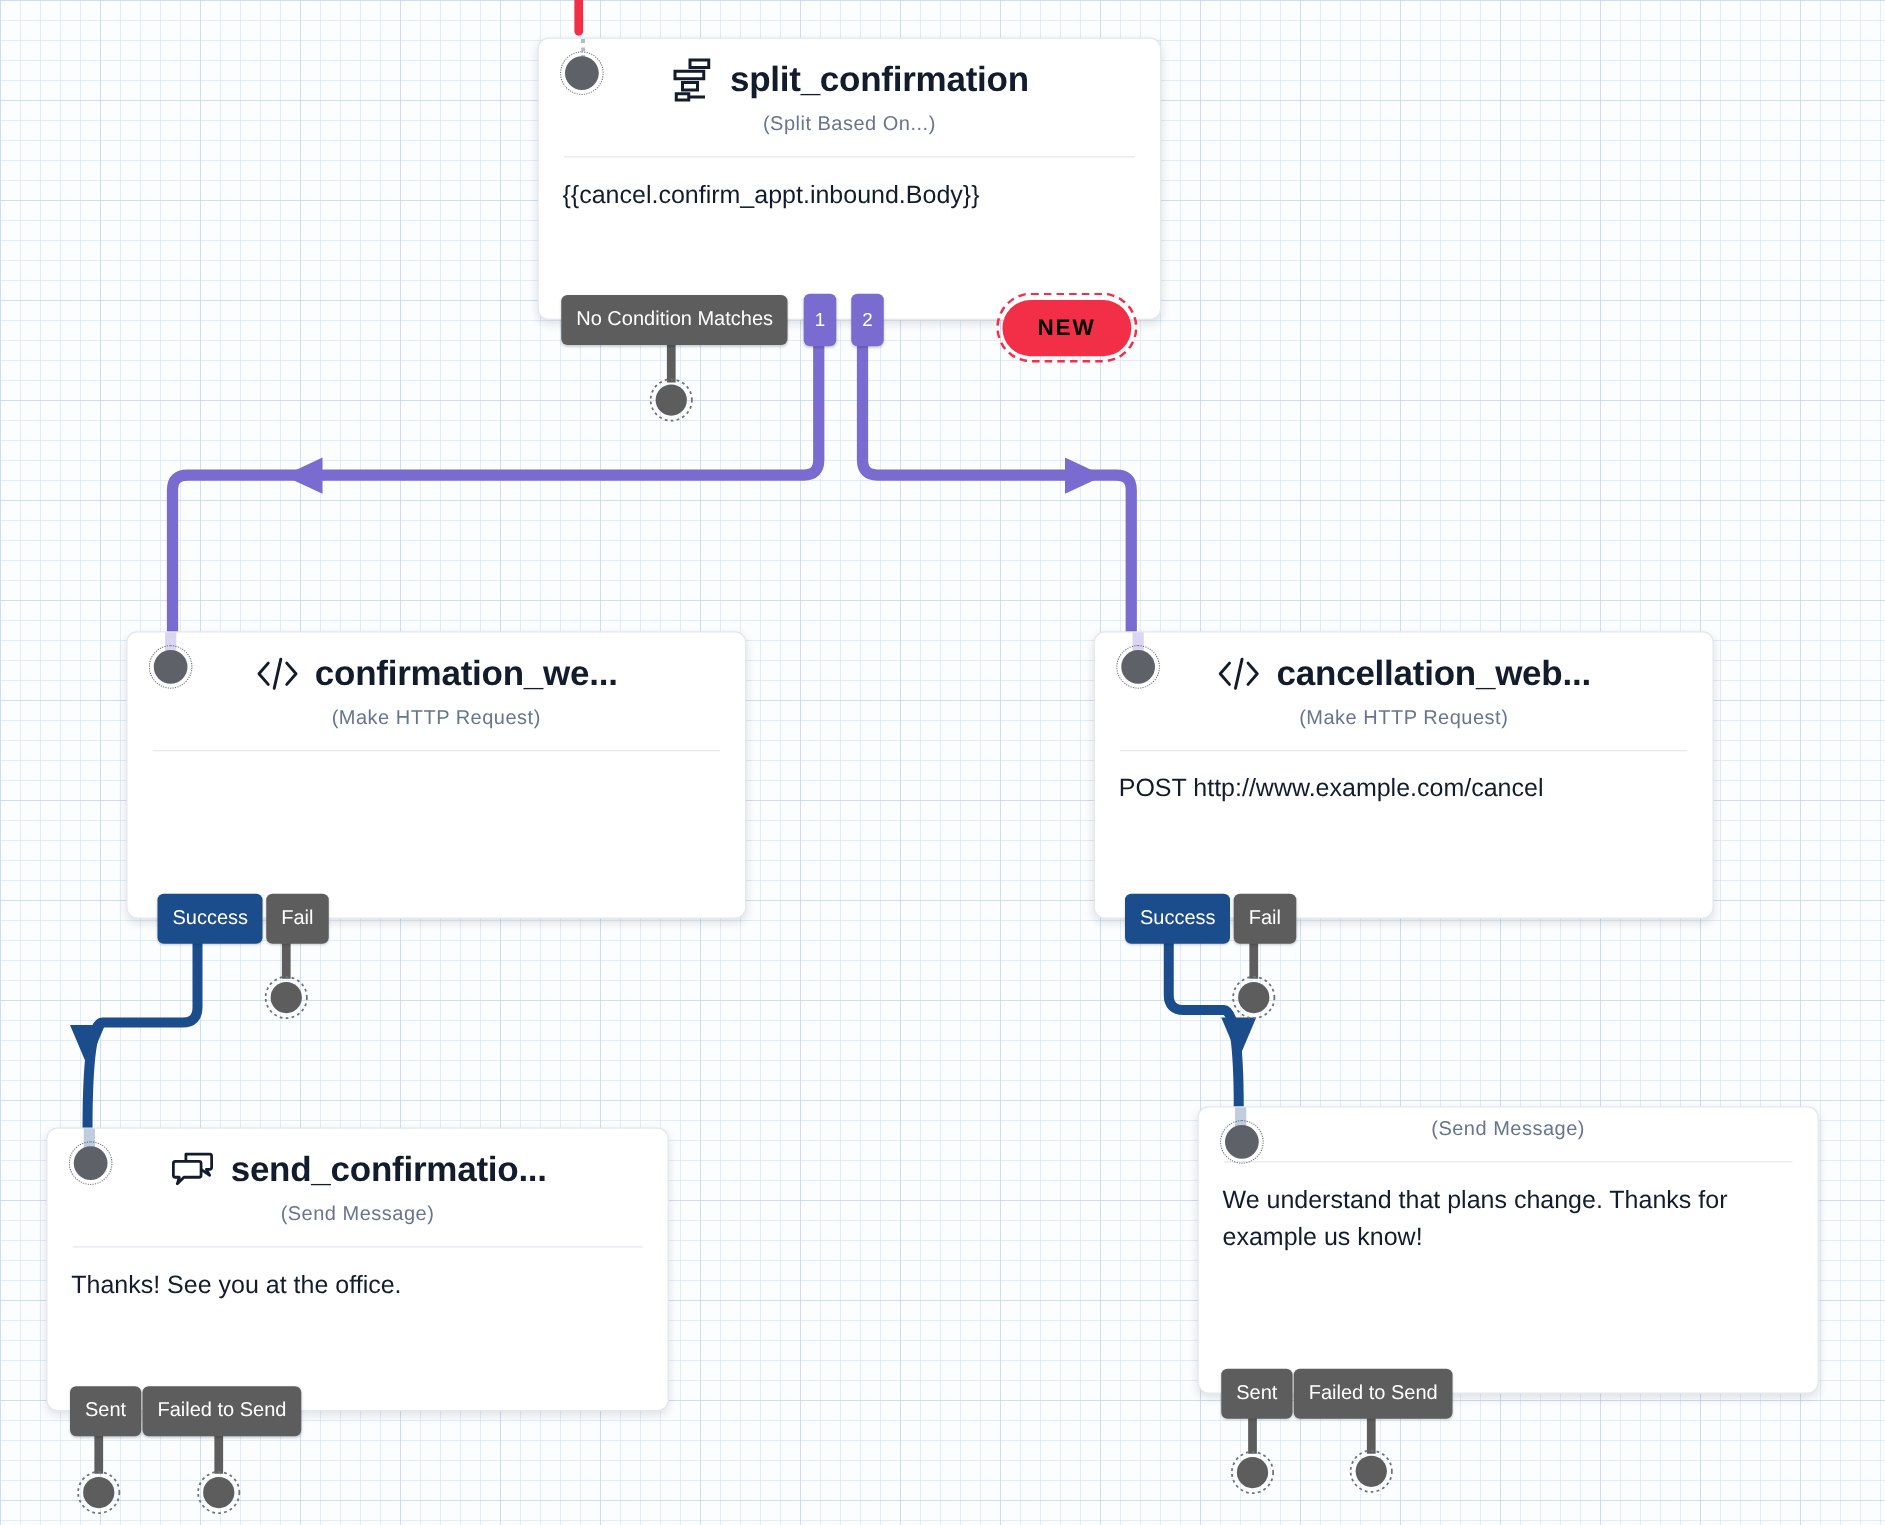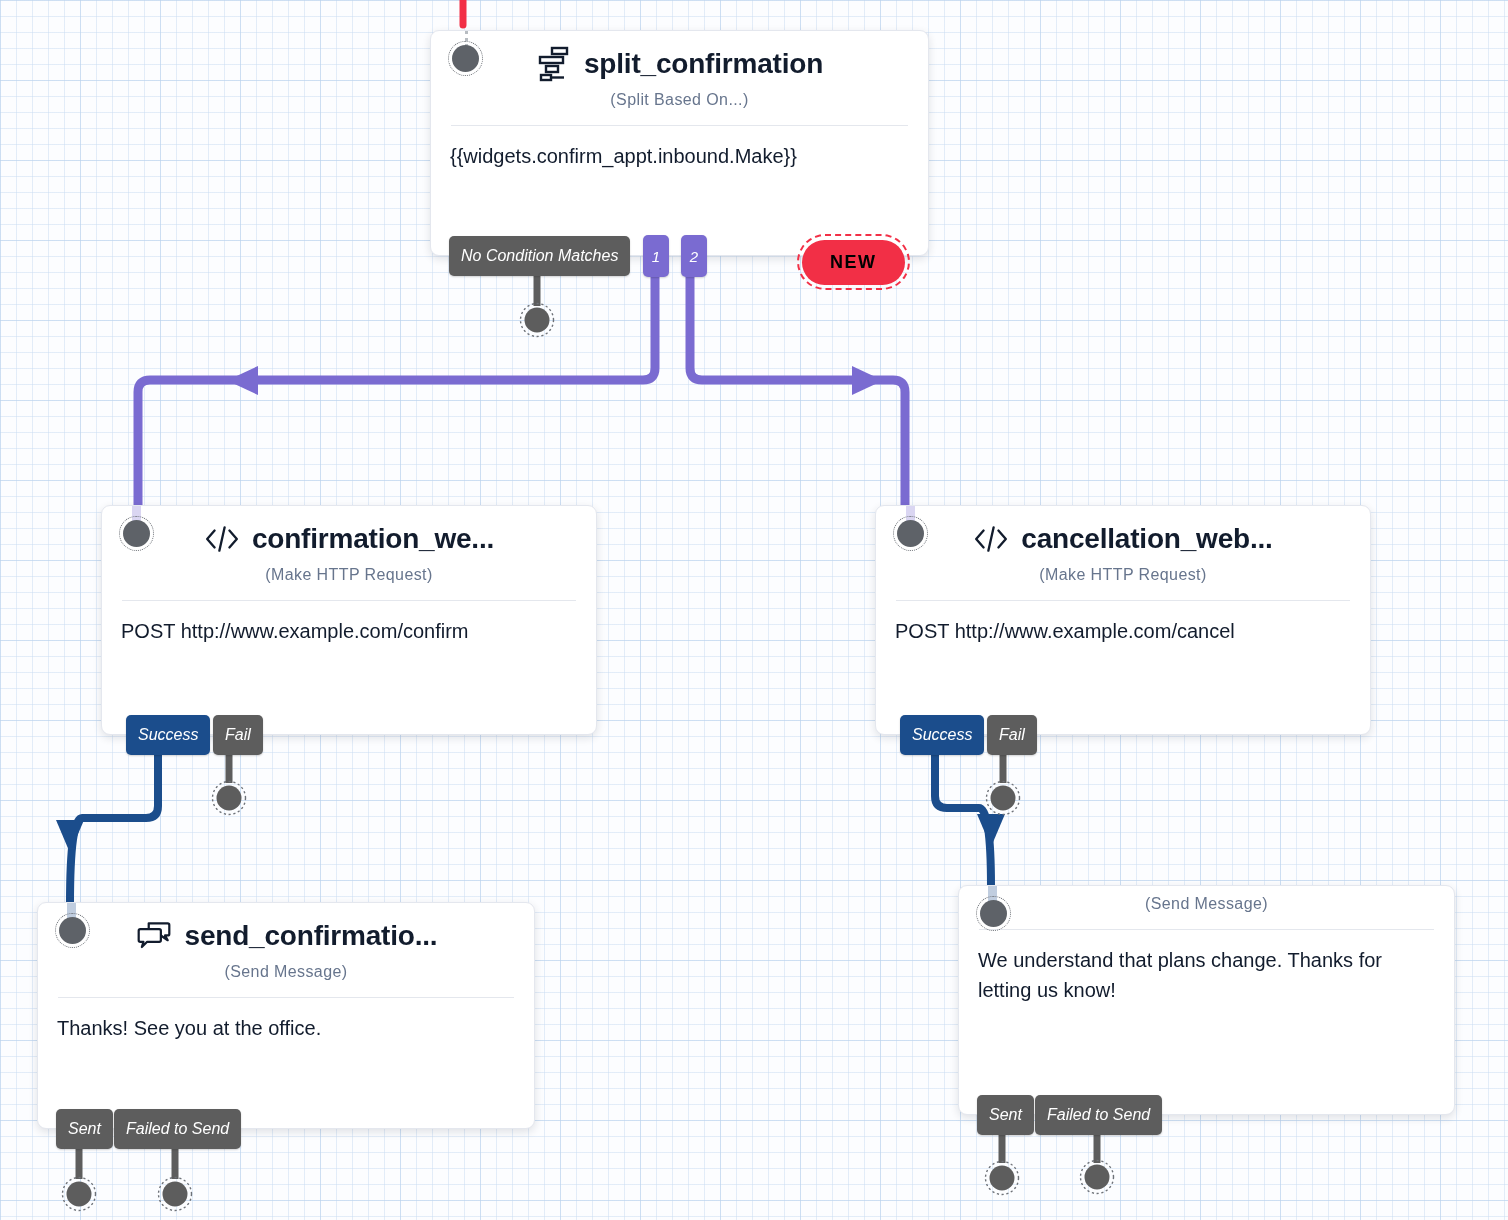--- a/index.html
+++ b/index.html
@@ -46,21 +46,20 @@
   .card-body { margin:15px 19px 0; font-size:20px; color:var(--ink); line-height:1.5; }
   .body-cancel { max-width:418px; }
   .badge {
     position:absolute; bottom:-21px; height:40px;
     display:flex; align-items:center;
     padding:0 12px; border-radius:5px;
     color:#fff; font-size:16px; font-weight:400;
     background:var(--gray); white-space:nowrap;
     box-shadow:0 1px 2px rgba(0,0,0,.18);
     cursor:pointer;
-    font-style:italic;
   }
   .badge.navy { background:var(--navy); }
   .badge.num {
     background:var(--purple); width:26px; padding:0;
     justify-content:center; height:42px; bottom:-22px; font-size:15px;
   }
   .new-wrap {
     position:absolute; right:18px; bottom:-35px;
     border:2.5px dashed var(--red); border-radius:999px;
     padding:3.5px; background:transparent; cursor:pointer;
@@ -159,21 +158,21 @@
           <rect x="2" y="11" width="23" height="6"></rect>
           <rect x="8" y="20" width="12" height="6"></rect>
           <rect x="3" y="29" width="10" height="5"></rect>
           <line x1="13" y1="31.5" x2="26" y2="31.5"></line>
         </svg>
       </span>
       <span class="card-title">split_confirmation</span>
     </div>
     <div class="card-type">(Split Based On...)</div>
     <div class="card-divider"></div>
-    <div class="card-body">{{widgets.confirm_appt.inbound.Make}}</div>
+    <div class="card-body">{{cancel.confirm_appt.inbound.Body}}</div>
     <div class="badge" style="left:18px">No Condition Matches</div>
     <div class="badge num" style="left:212px">1</div>
     <div class="badge num" style="left:250px">2</div>
     <div class="new-wrap">
       <span class="new-btn">NEW</span>
     </div>
   </div>
 
   <div class="card" style="left:101px; top:505px; width:494px; height:228px;">
     <span class="stub purple"></span>
@@ -183,21 +182,20 @@
         <svg width="36" height="32" viewBox="0 0 34 30" fill="none" stroke="#121C2D" stroke-width="2.2" stroke-linecap="round" stroke-linejoin="round">
           <path d="M10 7 L3 15 L10 23"></path>
           <path d="M24 7 L31 15 L24 23"></path>
           <line x1="19.5" y1="4" x2="14.5" y2="26"></line>
         </svg>
       </span>
       <span class="card-title">confirmation_we...</span>
     </div>
     <div class="card-type">(Make HTTP Request)</div>
     <div class="card-divider"></div>
-    <div class="card-body">POST http://www.example.com/confirm</div>
     <div class="badge navy" style="left:24px">Success</div>
     <div class="badge" style="left:111px">Fail</div>
   </div>
 
   <div class="card" style="left:875px; top:505px; width:494px; height:228px;">
     <span class="stub purple"></span>
     <span class="card-dot"></span>
     <div class="card-header">
       <span class="w-icon">
         <svg width="36" height="32" viewBox="0 0 34 30" fill="none" stroke="#121C2D" stroke-width="2.2" stroke-linecap="round" stroke-linejoin="round">
@@ -232,18 +230,18 @@
     <div class="card-body">Thanks! See you at the office.</div>
     <div class="badge" style="left:18px">Sent</div>
     <div class="badge" style="left:76px">Failed to Send</div>
   </div>
 
   <div class="card" style="left:958px; top:885px; width:495px; height:228px;">
     <span class="stub navy"></span>
     <span class="card-dot"></span>
     <div class="card-type">(Send Message)</div>
     <div class="card-divider"></div>
-    <div class="card-body body-cancel">We understand that plans change. Thanks for letting us know!</div>
+    <div class="card-body body-cancel">We understand that plans change. Thanks for example us know!</div>
     <div class="badge" style="left:18px">Sent</div>
     <div class="badge" style="left:76px">Failed to Send</div>
   </div>
 
 </div>
 
 </body></html>

